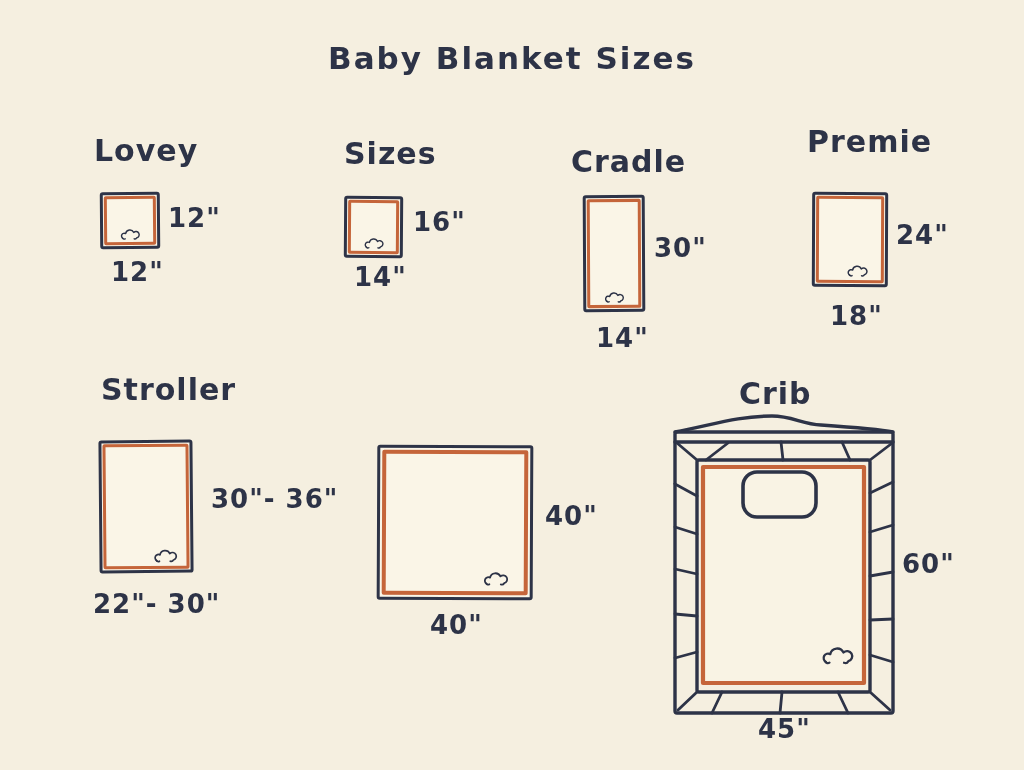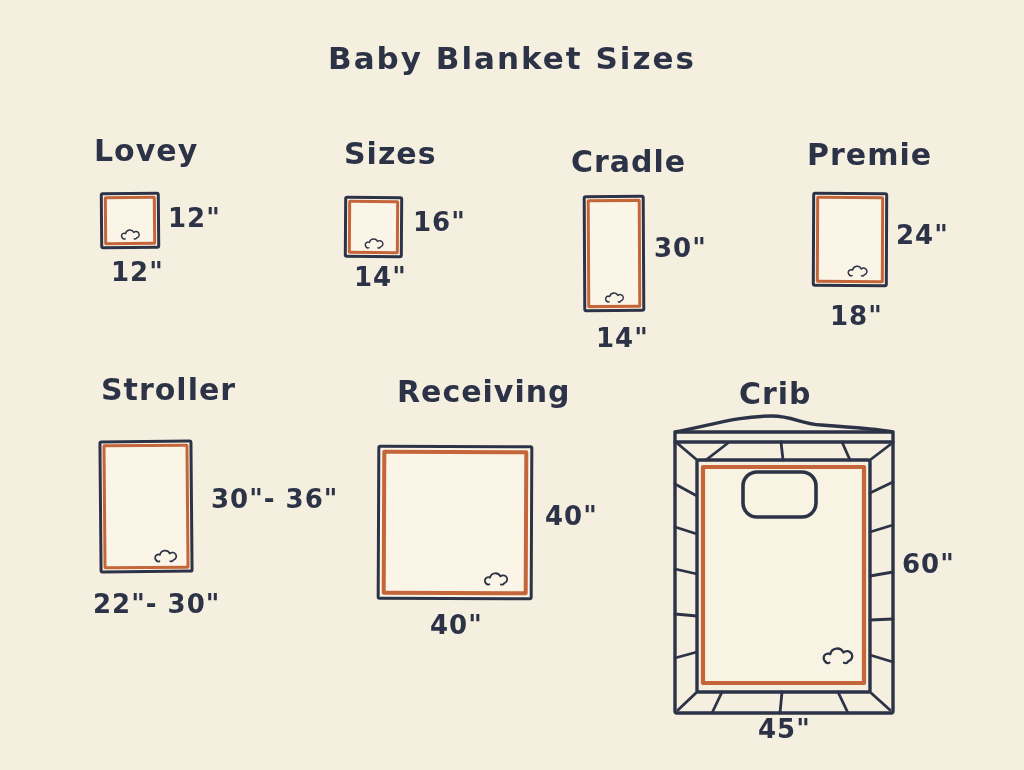--- a/index.html
+++ b/index.html
@@ -80,21 +80,21 @@
   <div class="box r-m2" style="left:583px;top:195px;width:56px;height:111px">
     <div class="inner">
       <svg class="scallop sc-center" width="22" height="15" viewBox="0 0 26 18">
           <use href="#scallop"></use>
         </svg>
     </div>
   </div>
   <div class="dim" style="left:654px;top:233px">30"</div>
   <div class="dim" style="left:596px;top:323px">14"</div>
 
-  <div class="cat" style="left:807px;top:137px">Premie</div>
+  <div class="cat" style="left:807px;top:124px">Premie</div>
   <div class="box r-p2" style="left:812px;top:192px;width:70px;height:89px">
     <div class="inner">
       <svg class="scallop sc-right" style="right:12px" width="23" height="16" viewBox="0 0 26 18">
           <use href="#scallop"></use>
         </svg>
     </div>
   </div>
   <div class="dim" style="left:896px;top:220px">24"</div>
   <div class="dim" style="left:830px;top:301px">18"</div>
 
@@ -102,21 +102,20 @@
   <div class="box r-m1" style="left:99px;top:440px;width:88px;height:127px">
     <div class="inner">
       <svg class="scallop sc-right" width="26" height="18" viewBox="0 0 26 18">
           <use href="#scallop"></use>
         </svg>
     </div>
   </div>
   <div class="dim" style="left:211px;top:484px">30"- 36"</div>
   <div class="dim" style="left:93px;top:589px">22"- 30"</div>
 
-  <div class="cat" style="left:397px;top:374px">Receiving</div>
   <div class="box r-p2" style="left:377px;top:445px;width:150px;height:149px">
     <div class="inner thick">
       <svg class="scallop sc-right" style="right:14px;bottom:4px" width="28" height="19" viewBox="0 0 26 18">
           <use href="#scallop"></use>
         </svg>
     </div>
   </div>
   <div class="dim" style="left:545px;top:501px">40"</div>
   <div class="dim" style="left:430px;top:610px">40"</div>
 

